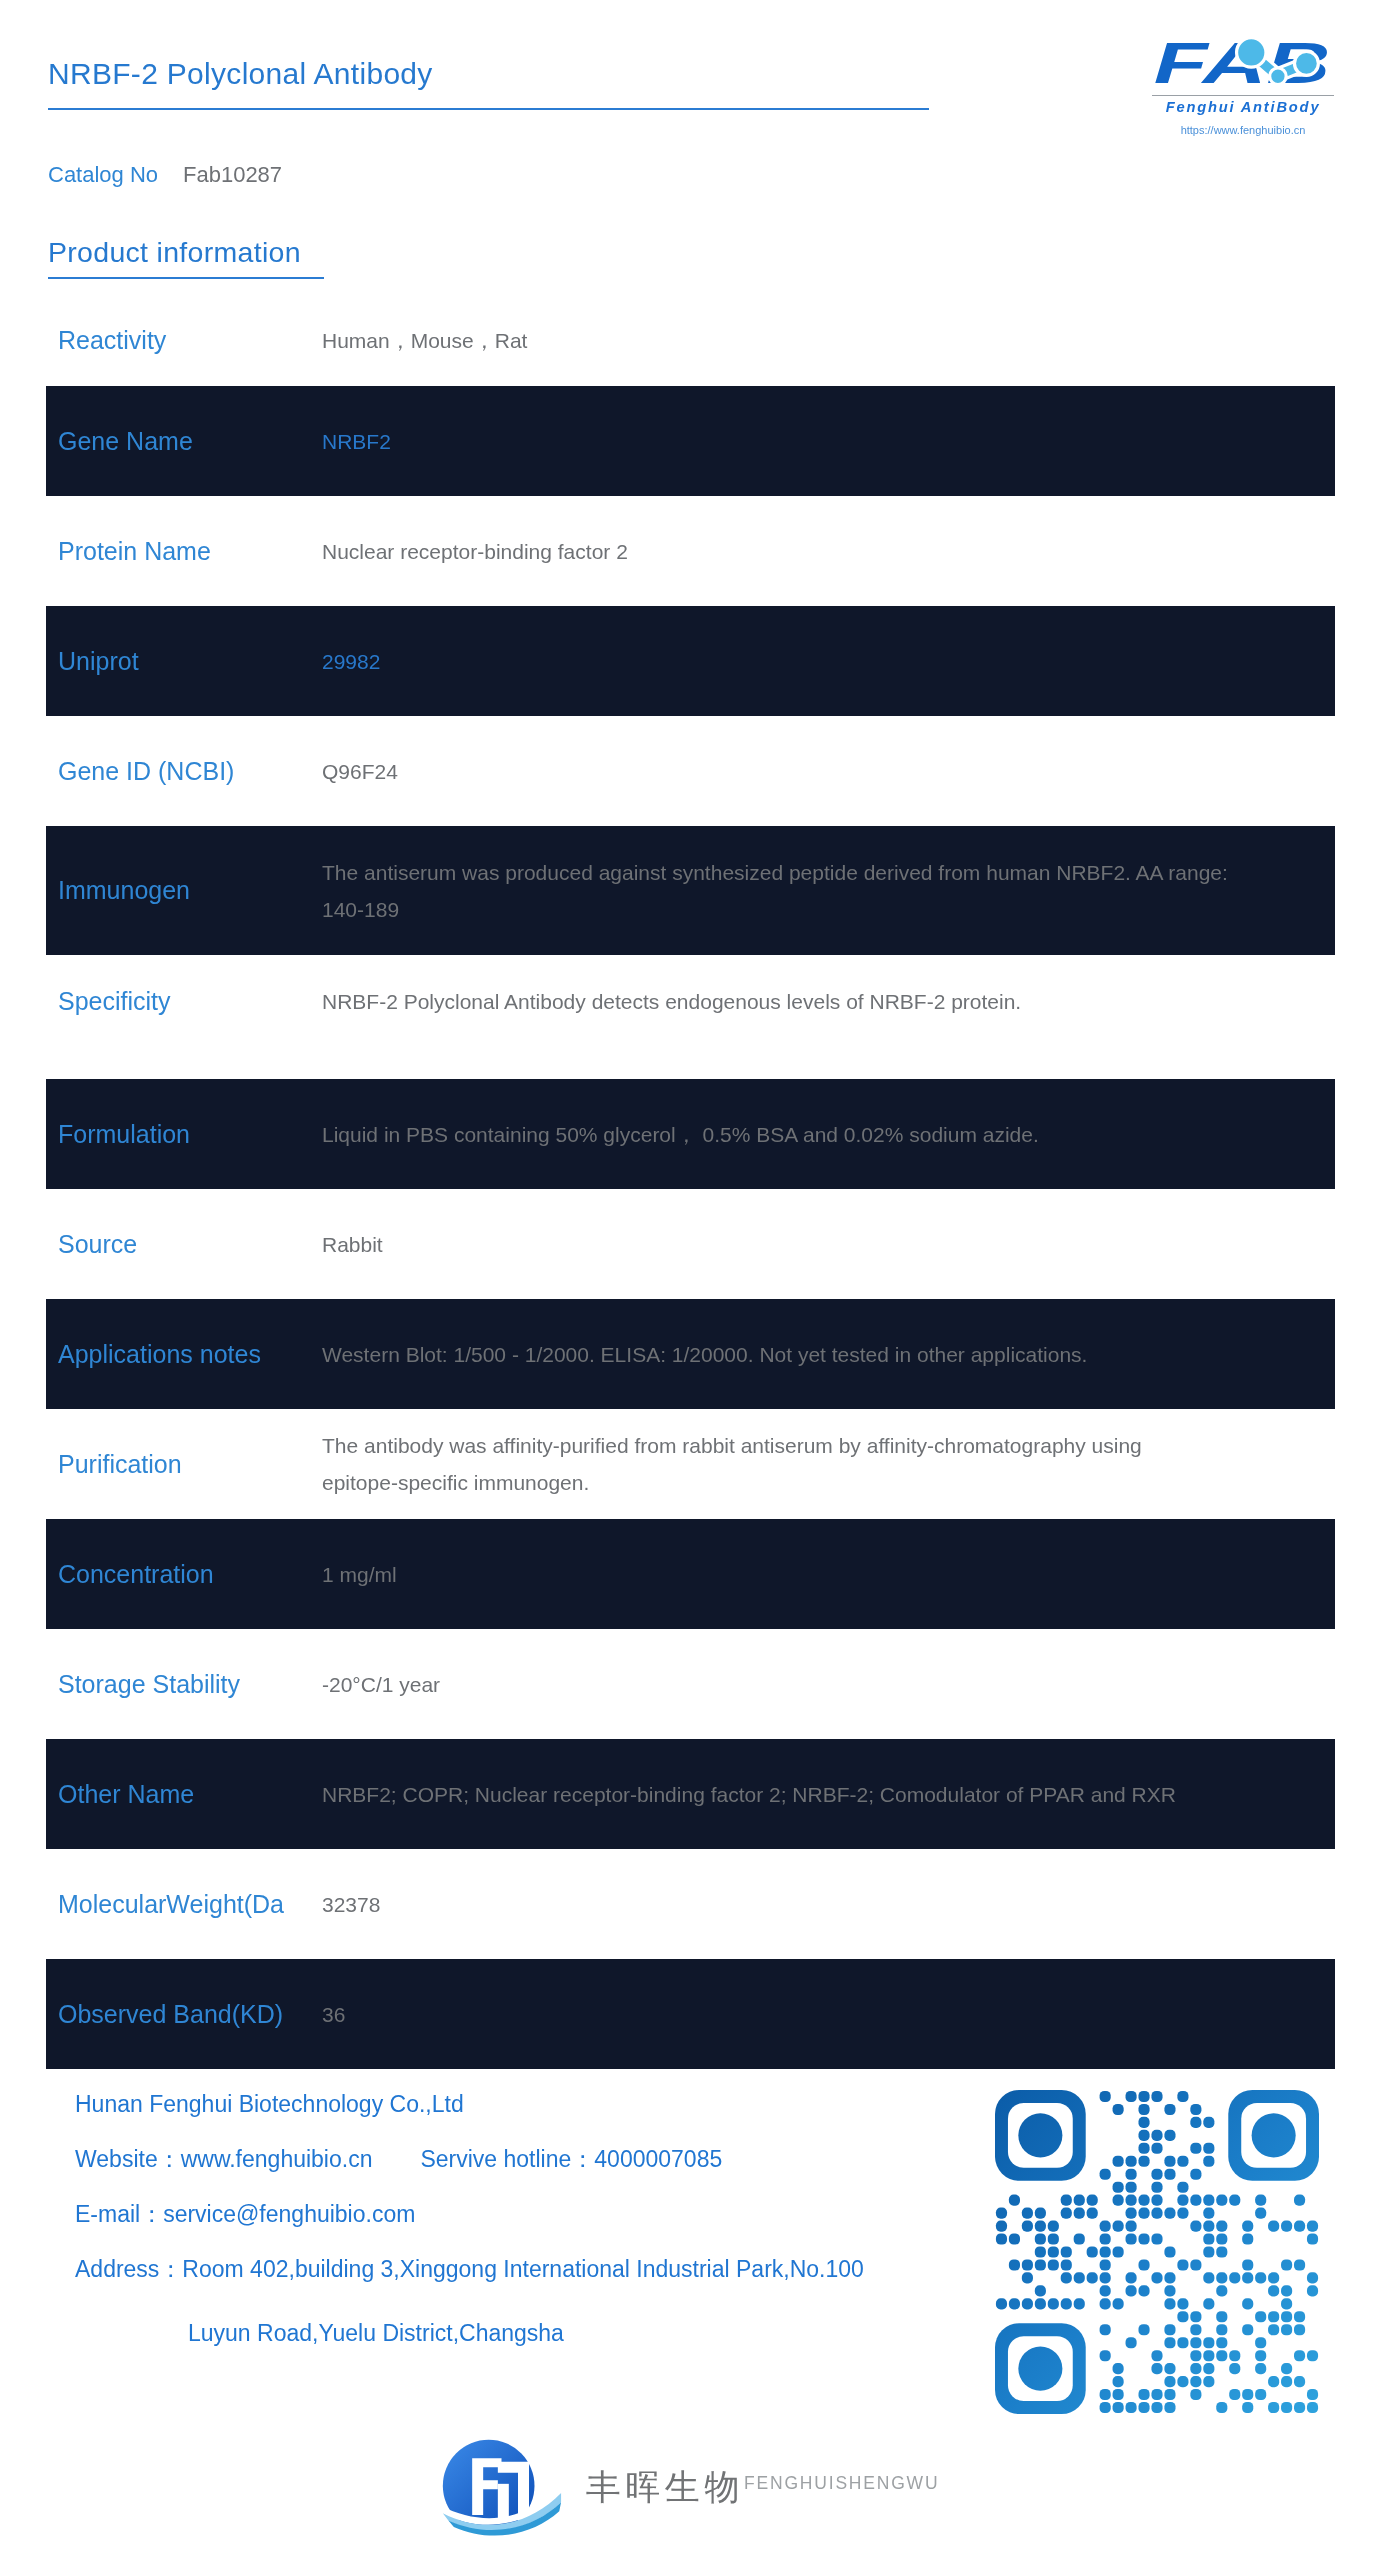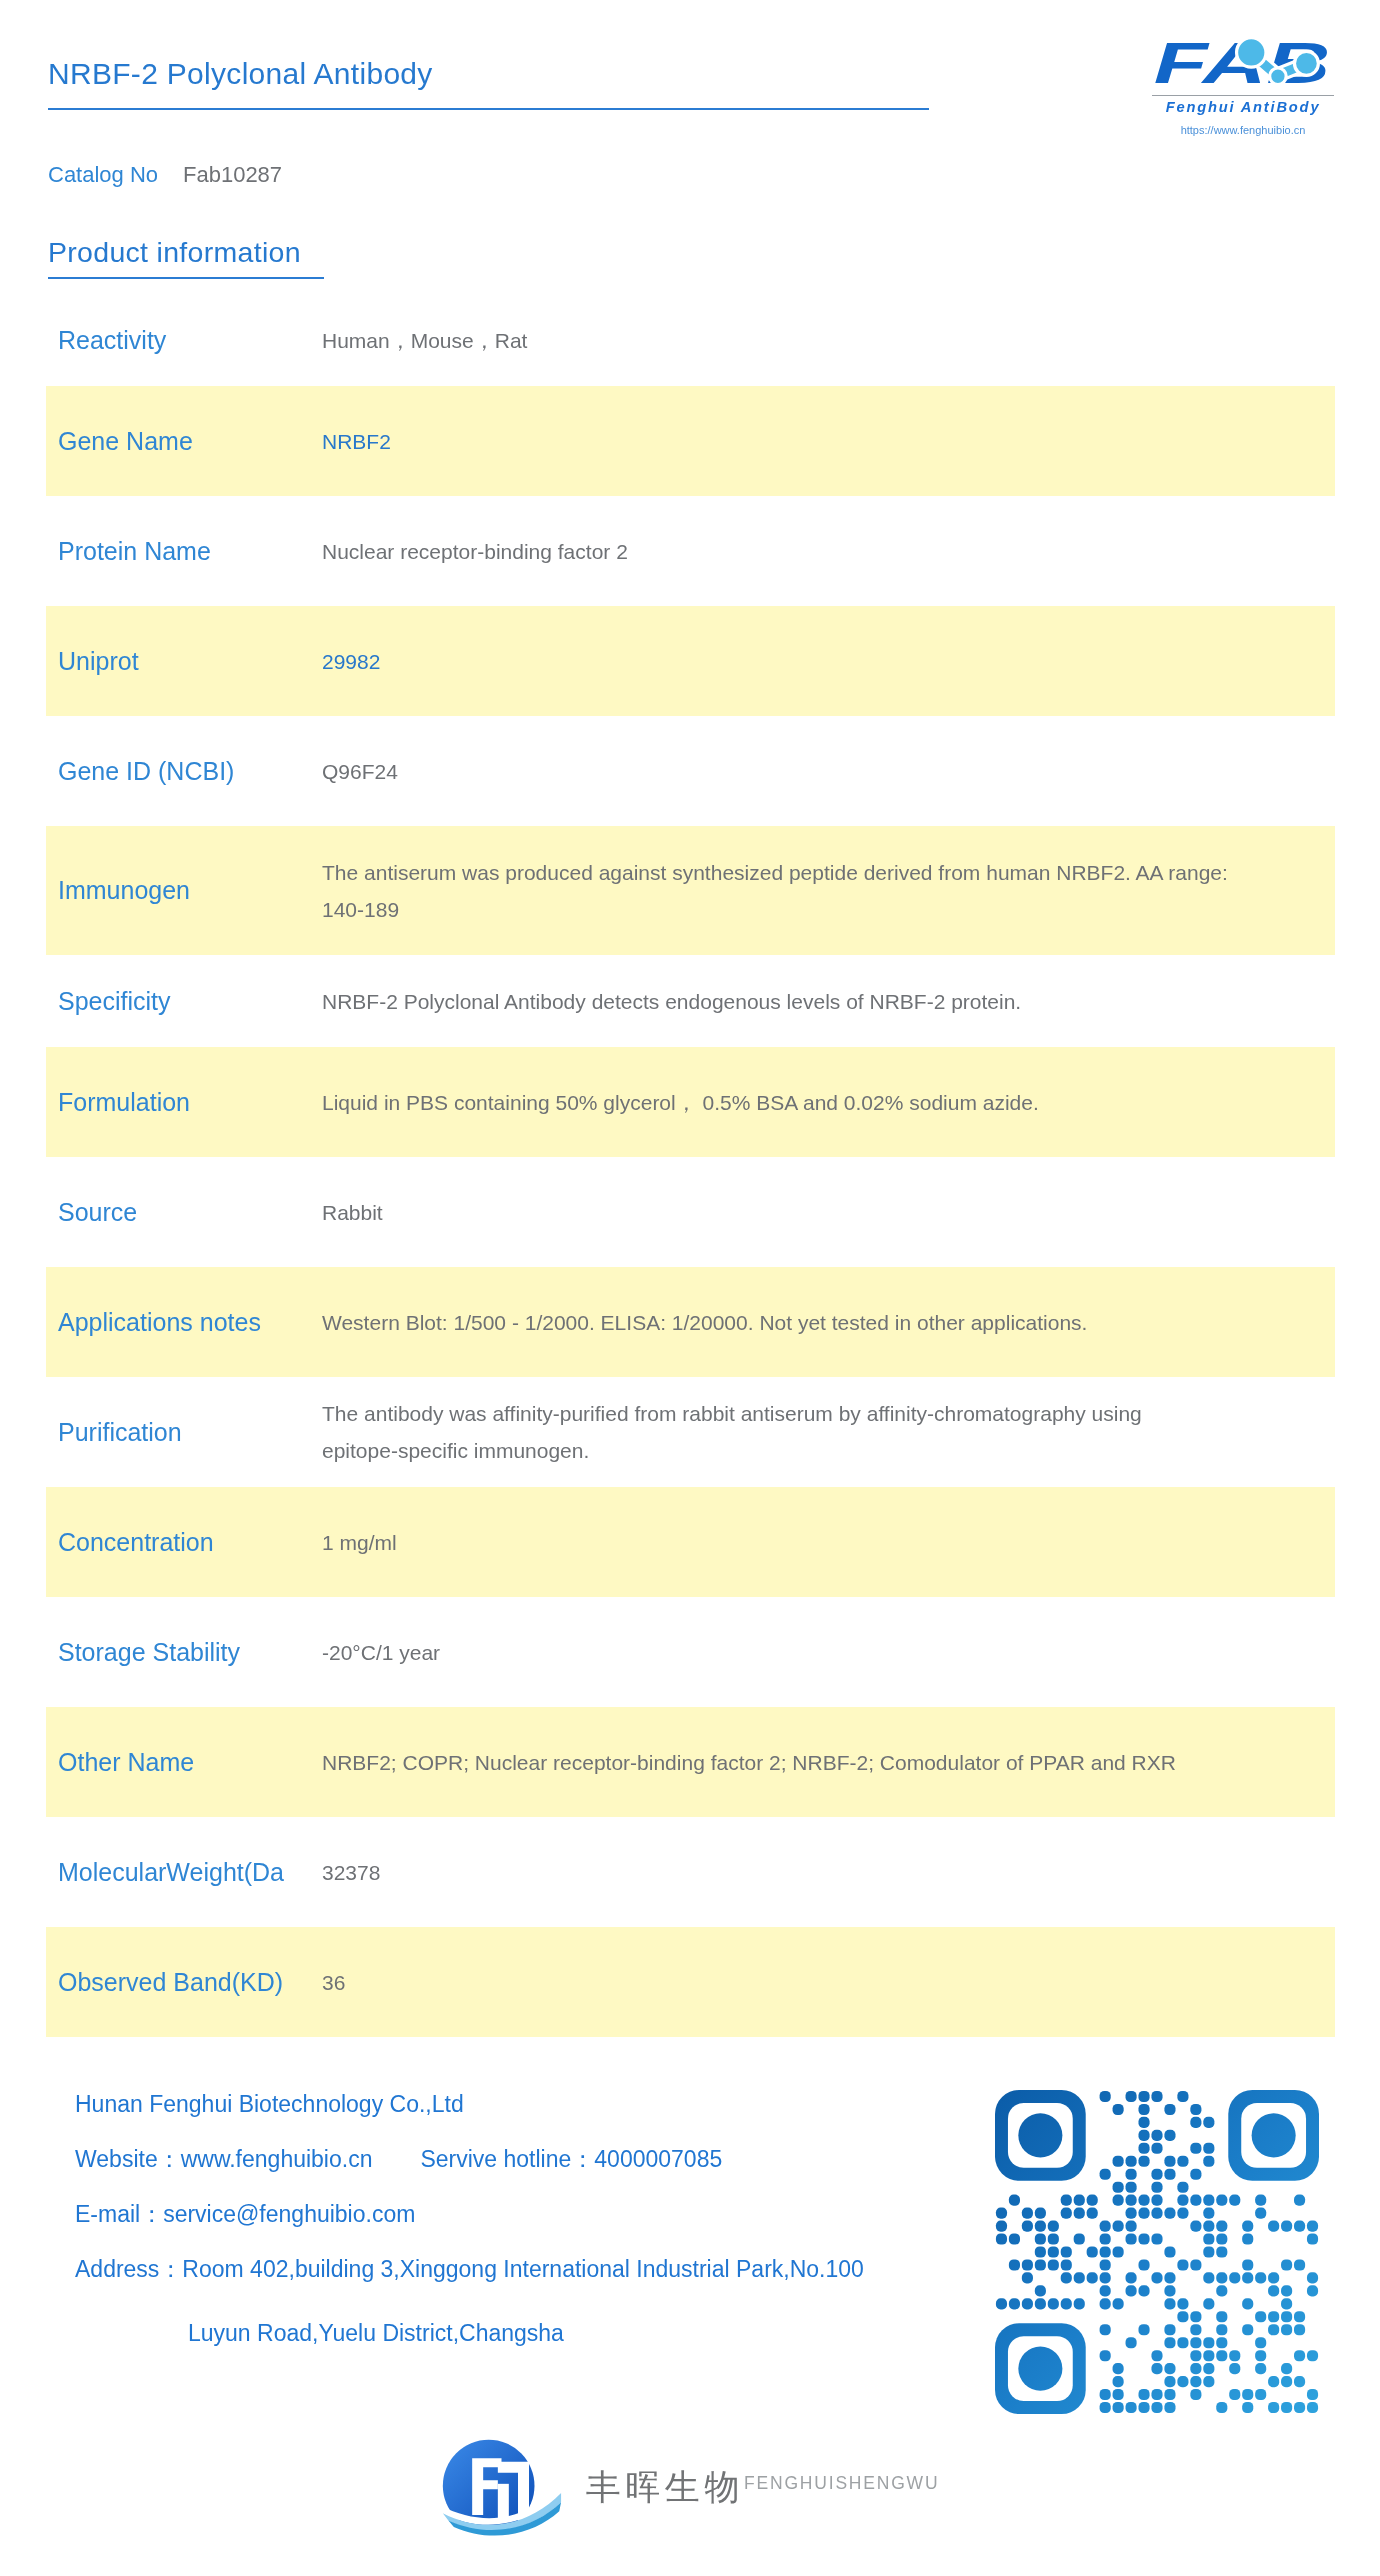--- a/index.html
+++ b/index.html
@@ -32,21 +32,21 @@
   .section-title {
     position:absolute; left:48px; top:236px;
     font-size:28.5px; font-weight:400; color:#2679cf; letter-spacing:0.3px;
   }
   .section-underline {
     position:absolute; left:48px; top:277px; width:276px; height:1.8px; background:#2b7cd3;
   }
   
   .info-table { position:absolute; left:46px; top:294px; width:1289px; }
   .row { display:flex; align-items:center; min-height:110px; }
-  .row.alt { background:#fef9c3; }
+  .row.alt { background:#0f172a; }
   .row .label {
     width:276px; flex-shrink:0; padding-left:12px;
     color:#2f86d4; font-size:25px;
   }
   .row .value {
     flex:1; padding-right:31px; color:#6e7175; font-size:21px;
     line-height:37px; white-space:pre-line;
   }
   .row .value.link { color:#2878cb; }
   
@@ -119,21 +119,21 @@
     </div>
     <div class="row alt" style="min-height: 129px;">
       <div class="label">Immunogen</div>
       <div class="value">The antiserum was produced against synthesized peptide derived from human NRBF2. AA range:
 140-189</div>
     </div>
     <div class="row" style="min-height: 92px;">
       <div class="label">Specificity</div>
       <div class="value">NRBF-2 Polyclonal Antibody detects endogenous levels of NRBF-2 protein.</div>
     </div>
-    <div class="row alt" style="min-height: 110px;">
+    <div class="row alt" style="min-height: 110px; margin-top: 32px;">
       <div class="label">Formulation</div>
       <div class="value">Liquid in PBS containing 50% glycerol， 0.5% BSA and 0.02% sodium azide.</div>
     </div>
     <div class="row" style="min-height: 110px;">
       <div class="label">Source</div>
       <div class="value">Rabbit</div>
     </div>
     <div class="row alt" style="min-height: 110px;">
       <div class="label">Applications notes</div>
       <div class="value">Western Blot: 1/500 - 1/2000. ELISA: 1/20000. Not yet tested in other applications.</div>

